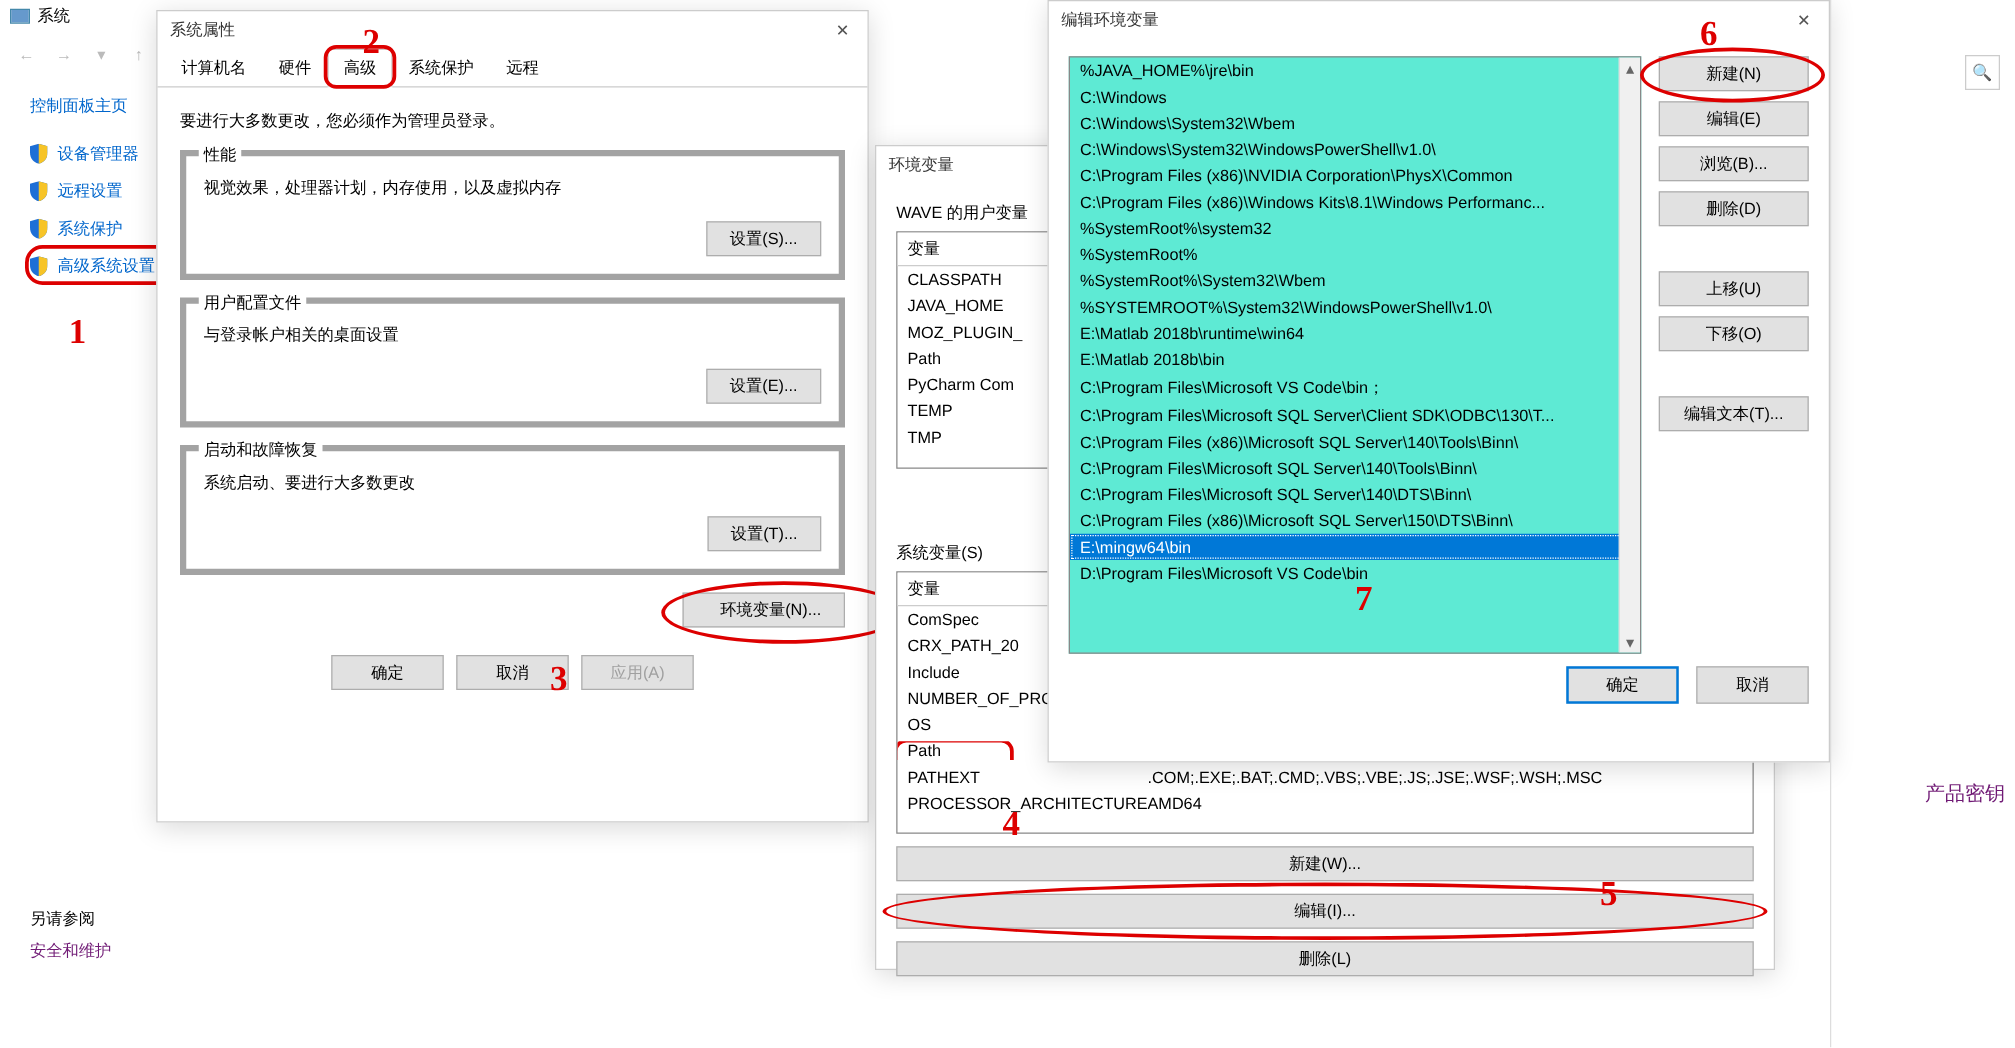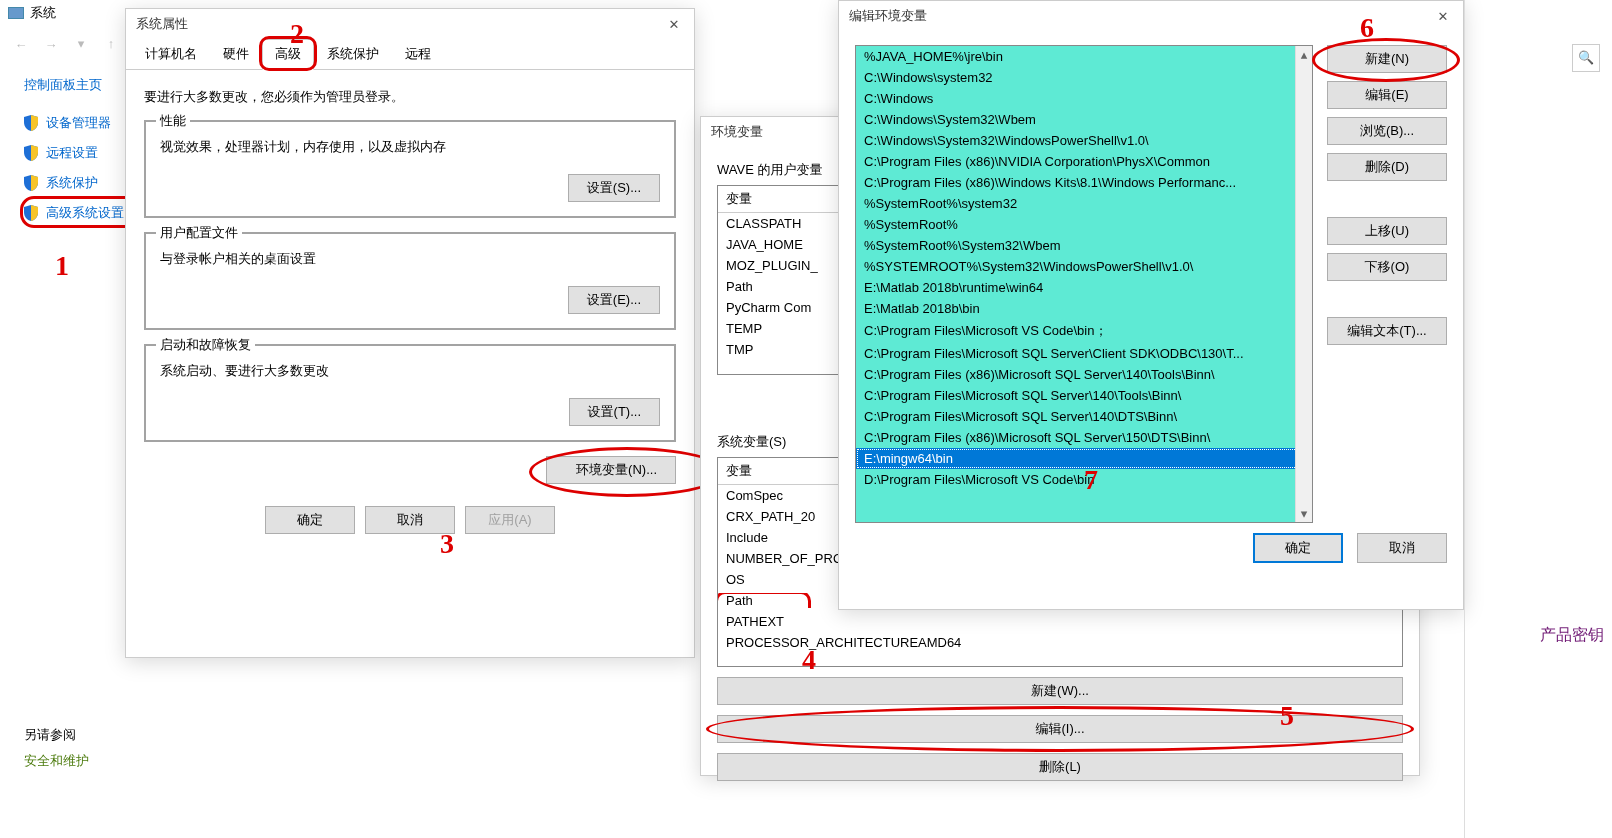--- a/index.html
+++ b/index.html
@@ -12,36 +12,36 @@
 .sys-nav { display: flex; align-items: center; gap: 12px; padding: 8px 12px; color: #888; }
 .navbtn { width: 18px; height: 18px; display: inline-flex; align-items: center; justify-content: center; color: #bbb; }
 .side { padding: 8px 24px; }
 .side-title { color: #0066cc; margin: 8px 0 14px; }
 .side-link { display: flex; align-items: center; gap: 8px; color: #0066cc; padding: 6px 0; cursor: pointer; }
 .shield { width: 14px; height: 16px; }
 .side-link.ring { position: relative; }
 .side-link.ring::after { content: ""; position: absolute; left: -4px; top: -2px; width: 120px; height: 26px; border: 3px solid #d00; border-radius: 14px; }
 .side-foot { position: absolute; left: 24px; bottom: 60px; }
 .side-foot div { margin: 8px 0; }
-.side-foot .lnk { color: #4d7c0f; }
+.side-foot .lnk { color: #701a75; }
 
 
 .dlg { position: absolute; background: #fff; border: 1px solid #ccc; box-shadow: 0 4px 20px rgba(0,0,0,.15); }
 .dlg-title { display: flex; align-items: center; justify-content: space-between; padding: 6px 10px; font-size: 13px; color: #333; }
 .dlg-close { width: 20px; text-align: center; cursor: pointer; color: #555; }
 
 #dlg-sysprops { left: 125px; top: 8px; width: 570px; height: 650px; }
 .tabs { display: flex; border-bottom: 1px solid #ccc; padding: 0 6px; }
 .tab { padding: 5px 12px; border: 1px solid transparent; cursor: pointer; }
 .tab.active { border: 1px solid #ccc; border-bottom-color: #fff; background: #fff; margin-bottom: -1px; }
 .tab.ring { position: relative; }
 .tab.ring::after { content: ""; position: absolute; left: -4px; top: -4px; right: -4px; bottom: -2px; border: 3px solid #d00; border-radius: 10px; }
 .sp-body { padding: 12px 18px; }
 .hint { margin: 6px 0 14px; }
-.grp { border: 2px solid #a3a3a3; padding: 10px 14px 14px; margin-bottom: 14px; position: relative; }
+.grp { border: 5px solid #a3a3a3; padding: 10px 14px 14px; margin-bottom: 14px; position: relative; }
 .grp-title { position: absolute; top: -10px; left: 10px; background: #fff; padding: 0 4px; }
 .grp-desc { margin-top: 6px; }
 .btn { background: #e1e1e1; border: 1px solid #adadad; padding: 4px 18px; cursor: pointer; min-width: 90px; text-align: center; }
 .btn.default { border: 2px solid #0078d7; }
 .btn[disabled] { color: #a0a0a0; cursor: default; }
 .grp .right { text-align: right; margin-top: 18px; }
 .envrow { text-align: right; margin: 10px 0 6px; }
 .envrow .btn { min-width: 130px; }
 .envbtn { position: relative; text-align: right; }
 .envbtn::after { content: ""; position: absolute; left: -18px; top: -10px; right: -50px; bottom: -14px; border: 3px solid #d00; border-radius: 50%; }
@@ -250,20 +250,21 @@
           <div class="env-row">
             <span>OS</span>
             <span>Windows_NT</span>
           </div>
           <div class="env-row ring">
             <span>Path</span>
             <span>C:\ProgramData\Oracle\Java\javapath;%JAVA_HOME%\bin;%JA...</span>
           </div>
           <div class="env-row">
             <span>PATHEXT</span>
+            <span>.COM;.EXE;.BAT;.CMD;.VBS;.VBE;.JS;.JSE;.WSF;.WSH;.MSC</span>
           </div>
           <div class="env-row">
             <span>PROCESSOR_ARCHITECTURE</span>
             <span>AMD64</span>
           </div>
         </div>
     </div>
     <div class="env-btns">
       <button class="btn">新建(W)...</button>
       <button class="btn editbtn">编辑(I)...</button>
@@ -274,21 +275,20 @@
 
 <div id="dlg-edit" class="dlg">
   <div class="dlg-title">
     <span>编辑环境变量</span>
     <span class="dlg-close">✕</span>
   </div>
   <div class="edit-body">
     <div class="listbox">
       <div id="path-items">
           <div class="item">%JAVA_HOME%\jre\bin</div>
-          <div class="item">C:\Windows\system32</div>
           <div class="item">C:\Windows</div>
           <div class="item">C:\Windows\System32\Wbem</div>
           <div class="item">C:\Windows\System32\WindowsPowerShell\v1.0\</div>
           <div class="item">C:\Program Files (x86)\NVIDIA Corporation\PhysX\Common</div>
           <div class="item">C:\Program Files (x86)\Windows Kits\8.1\Windows Performanc...</div>
           <div class="item">%SystemRoot%\system32</div>
           <div class="item">%SystemRoot%</div>
           <div class="item">%SystemRoot%\System32\Wbem</div>
           <div class="item">%SYSTEMROOT%\System32\WindowsPowerShell\v1.0\</div>
           <div class="item">E:\Matlab 2018b\runtime\win64</div>

